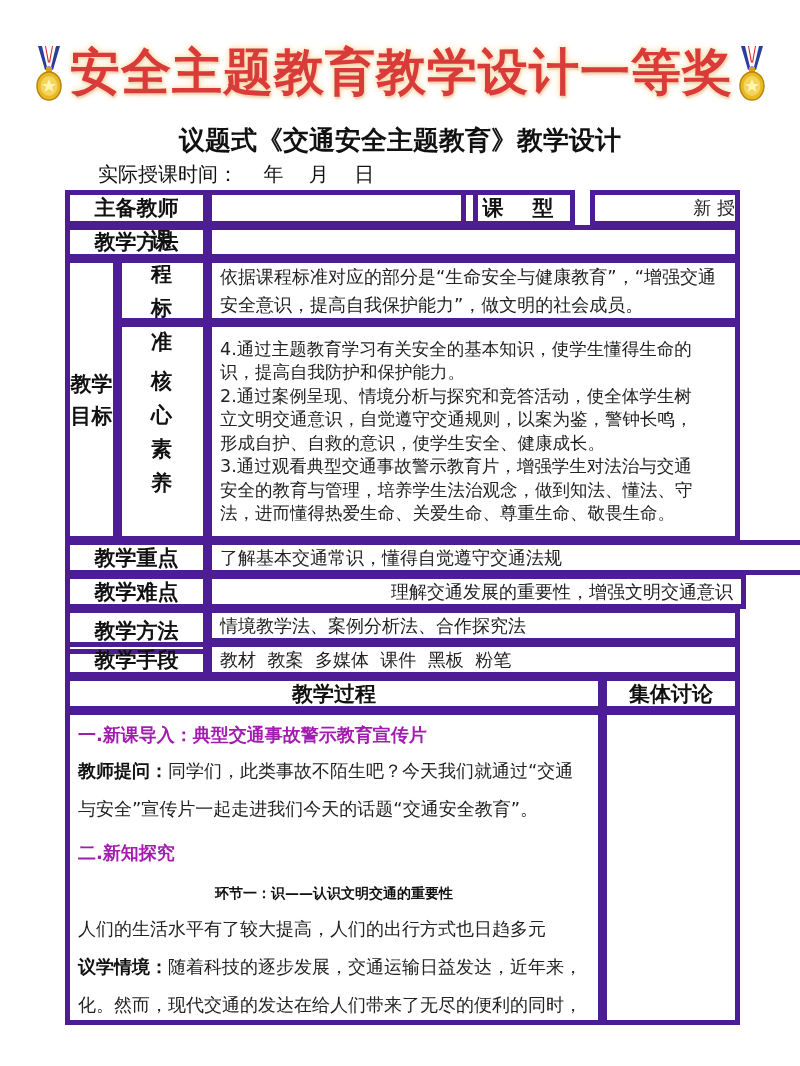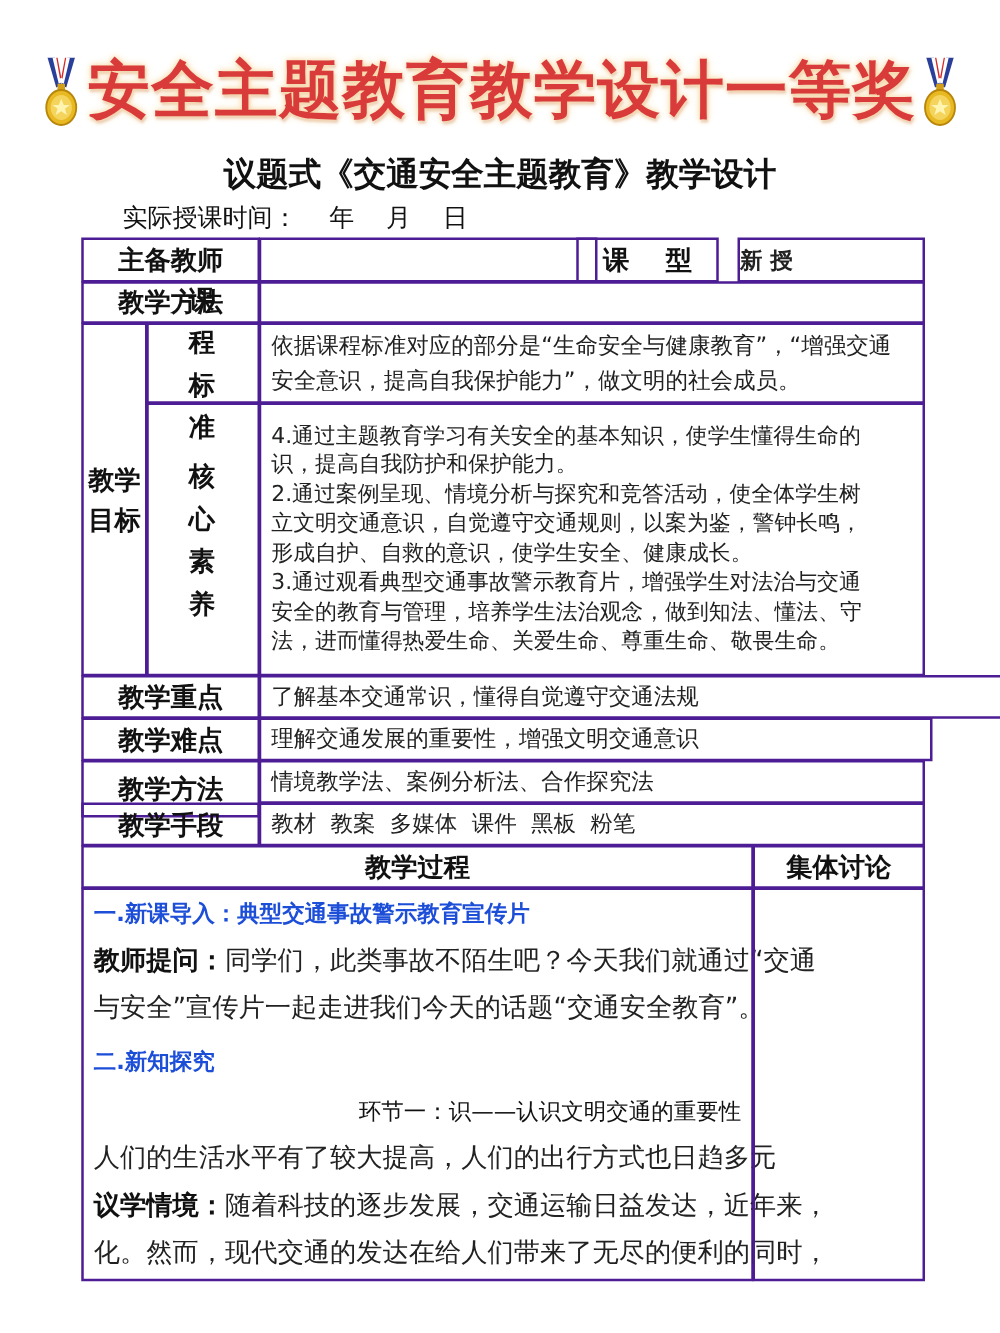--- a/index.html
+++ b/index.html
@@ -21,33 +21,33 @@
     position: absolute; left: 0; top: 122px; width: 800px; text-align: center;
     font-size: 26px; font-weight: bold; color: #111; line-height: 36px;
   }
   .date-line {
     position: absolute; left: 98px; top: 160px; font-size: 20px; line-height: 28px; color: #111;
     white-space: pre;
   }
 
   .grid { position: absolute; left: 65px; top: 190px; width: 675px; height: 835px; }
   .cell {
-    position: absolute; border: 2px solid #4c1d95;
+    position: absolute; border: 5px solid #4c1d95;
     display: flex; align-items: center;
   }
   .lbl { font-size: 21px; font-weight: bold; justify-content: center; text-align: center; color: #111; }
   .txt { font-size: 17.5px; line-height: 24px; padding: 0 8px 0 8px; color: #222; }
-  .center { justify-content: flex-start; font-weight: bold; }
+  .center { justify-content: flex-end; }
   .sub-lbl { font-size: 21px; font-weight: bold; line-height: 34px; text-align: center; color: #111; letter-spacing: 12px; padding-left: 10px; }
 
   .process-body { align-items: flex-start; flex-direction: column; padding: 8px 8px 0 8px; }
-  .pline { font-size: 21px; line-height: 24px; color: #222; margin-bottom: 14px; white-space: nowrap; }
+  .pline { font-size: 18px; line-height: 24px; color: #222; margin-bottom: 14px; white-space: nowrap; }
   .pline b { font-weight: bold; color: #111; }
-  .pheading { font-size: 18px; font-weight: bold; color: #1d4ed8; margin-bottom: 12px; line-height: 24px; }
-  .psub { font-size: 18px; font-weight: normal; color: #111; width: 100%; text-align: right; line-height: 24px; margin-bottom: 12px; }
+  .pheading { font-size: 18px; font-weight: bold; color: #a21caf; margin-bottom: 12px; line-height: 24px; }
+  .psub { font-size: 14px; font-weight: bold; color: #111; width: 100%; text-align: center; line-height: 24px; margin-bottom: 12px; }
 </style>
 </head>
 <body>
 
 <div class="banner">
   <svg class="medal left" viewBox="0 0 30 56">
     <polygon points="4,0 10,0 15,22 11,24" fill="#2a3f9a"></polygon>
     <polygon points="26,0 20,0 15,22 19,24" fill="#2a3f9a"></polygon>
     <polygon points="8,0 11,0 15,20 13,21" fill="#ffffff"></polygon>
     <polygon points="22,0 19,0 15,20 17,21" fill="#ffffff"></polygon>
@@ -130,21 +130,21 @@
   <div class="cell lbl" style="left:0;top:350px;width:143px;height:35px;">
     <span>教学重点</span>
   </div>
   <div class="cell txt" style="left:142px;top:350px;width:638px;height:35px;font-size:18px;">
     <span>了解基本交通常识，懂得自觉遵守交通法规</span>
   </div>
 
   <div class="cell lbl" style="left:0;top:384px;width:143px;height:35px;">
     <span>教学难点</span>
   </div>
-  <div class="cell txt" style="left:142px;top:384px;width:539px;height:35px;font-size:18px;">
+  <div class="cell txt" style="left:142px;top:384px;width:539px;height:35px;font-size:18px;justify-content:flex-end;">
     <span>理解交通发展的重要性，增强文明交通意识</span>
   </div>
 
   <div class="cell lbl" style="left:0;top:418px;width:143px;height:46px;">
     <span>教学方法</span>
   </div>
   <div class="cell txt" style="left:142px;top:418px;width:533px;height:35px;font-size:18px;">
     <span>情境教学法、案例分析法、合作探究法</span>
   </div>
 

